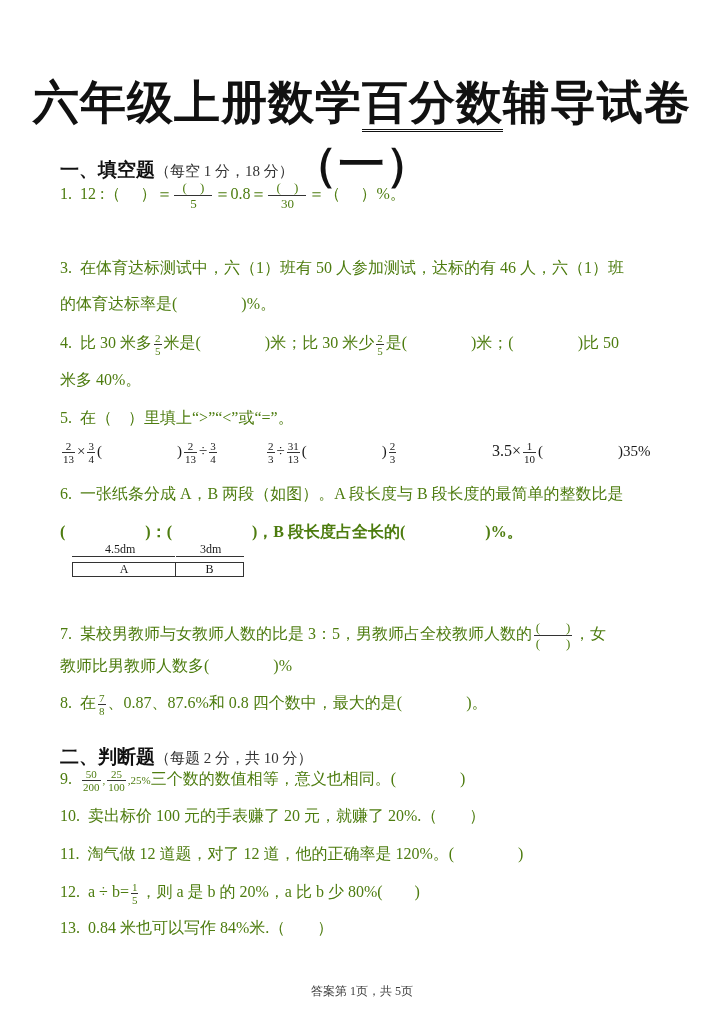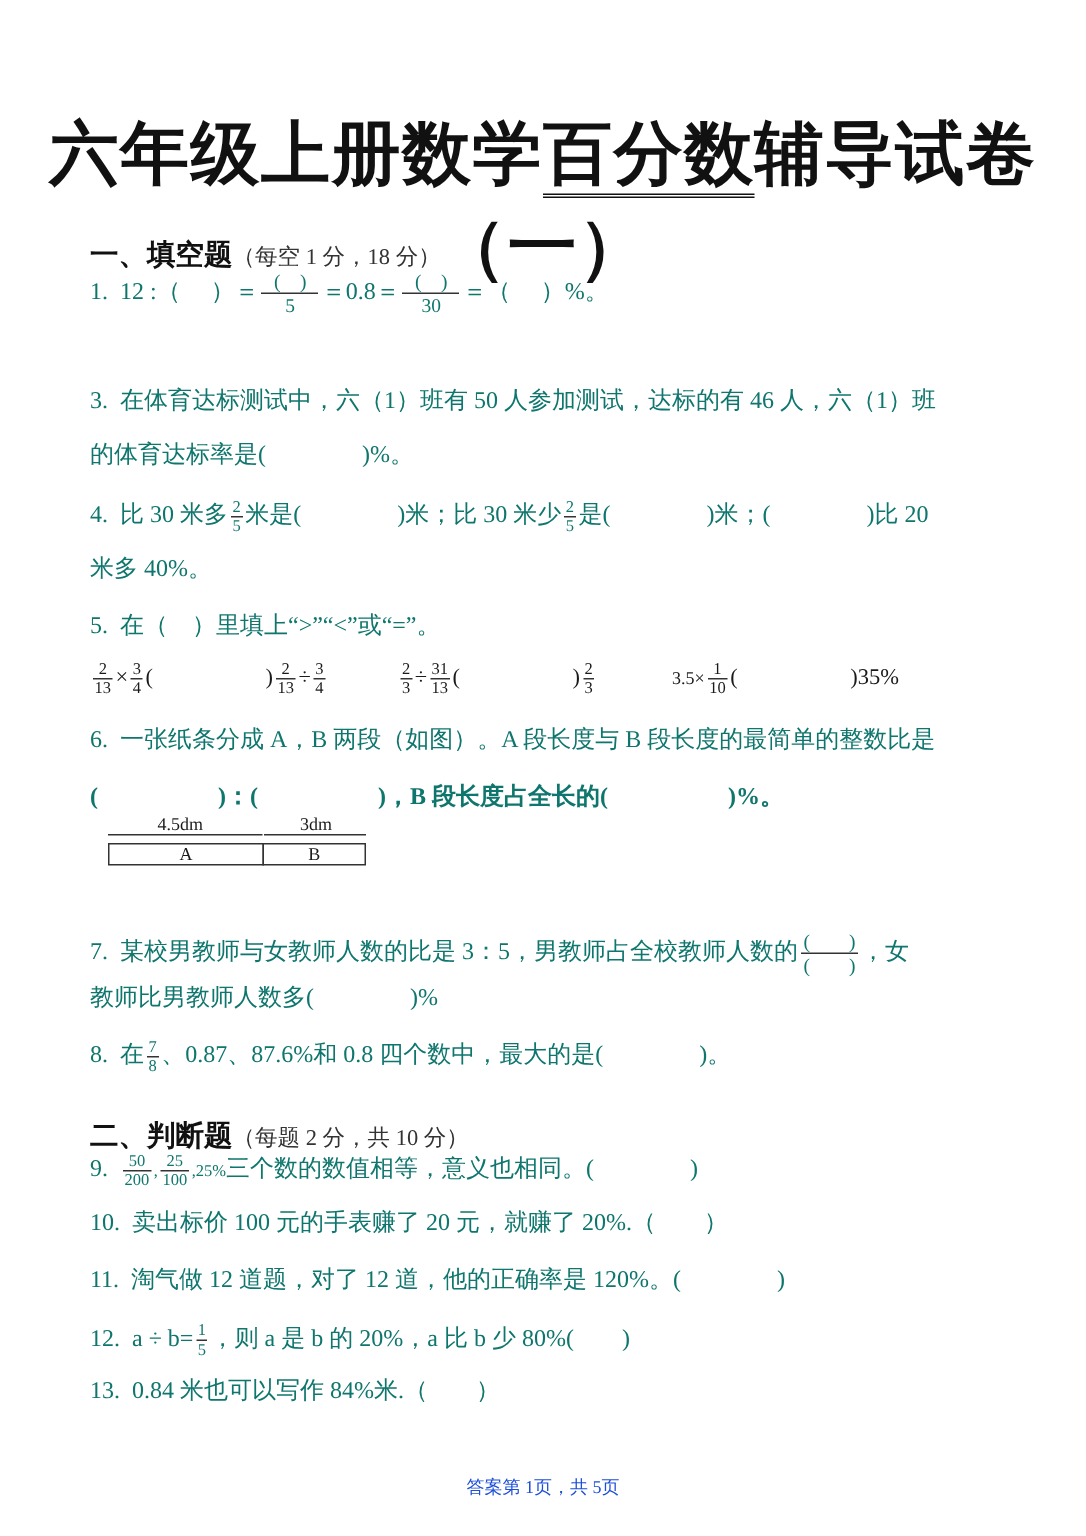--- a/index.html
+++ b/index.html
@@ -25,21 +25,21 @@
       font-family: "DejaVu Sans", "Liberation Sans", sans-serif;
       font-weight: bold; font-size: 19px; color: #111; margin-top: 14px;
     }
     .section-head .note {
       font-family: "Liberation Serif", serif;
       font-weight: normal; font-size: 15px; color: #333;
     }
 
     .line {
       position: absolute; left: 60px;
-      font-size: 16px; white-space: nowrap; color: #0f766e;
+      font-size: 16px; white-space: nowrap; color: #4d7c0f;
       line-height: 20px;
     }
     .line.cont { left: 60px; }
     .num { display: inline-block; margin-right: 8px; }
 
     .frac {
       display: inline-block; vertical-align: middle;
       text-align: center; font-size: 11px; line-height: 12px;
       margin: 0 2px;
     }
@@ -54,21 +54,21 @@
     .bar-diagram { position: absolute; left: 72px; top: 542px; width: 172px; height: 36px; }
     .bar-diagram .lbl { position: absolute; top: 0; font-size: 12px; }
     .bar-diagram .brace { position: absolute; top: 14px; height: 5px; border-top: 1px solid #333; }
     .bar-diagram .seg {
       position: absolute; top: 20px; height: 15px;
       border: 1px solid #333; font-size: 12px; text-align: center; line-height: 13px;
     }
 
     .footer {
       position: absolute; left: 0; width: 724px; top: 983px;
-      text-align: center; font-size: 12px; color: #1d4ed8;
+      text-align: center; font-size: 12px; color: #404040;
     }
   </style>
 </head>
 <body>
 
 <div class="page">
 
   <div class="title"><span>六年级上册数学</span><span class="ul">百分数</span><span>辅导试卷（一）</span></div>
 
   <div class="section-head" style="top:143px;">
@@ -81,38 +81,38 @@
 
 
   <div class="line" style="top:258px;">
     <span class="num">3.</span><span>在体育达标测试中，六（1）班有 50 人参加测试，达标的有 46 人，六（1）班</span>
   </div>
   <div class="line cont" style="top:294px;">
     <span>的体育达标率是(　　　　)%。</span>
   </div>
 
   <div class="line" style="top:332px;">
-    <span class="num">4.</span><span>比 30 米多</span><span class="frac"><span class="n">2</span><span class="d">5</span></span><span>米是(　　　　)米；比 30 米少</span><span class="frac"><span class="n">2</span><span class="d">5</span></span><span>是(　　　　)米；(　　　　)比 20</span>
+    <span class="num">4.</span><span>比 30 米多</span><span class="frac"><span class="n">2</span><span class="d">5</span></span><span>米是(　　　　)米；比 30 米少</span><span class="frac"><span class="n">2</span><span class="d">5</span></span><span>是(　　　　)米；(　　　　)比 50</span>
   </div>
   <div class="line cont" style="top:370px;">
     <span>米多 40%。</span>
   </div>
 
   <div class="line" style="top:408px;">
     <span class="num">5.</span><span>在（　）里填上“&gt;”“&lt;”或“=”。</span>
   </div>
   <div class="cmp-row">
     <div class="item" style="left:0;">
       <span class="frac"><span class="n">2</span><span class="d">13</span></span><span>×</span><span class="frac"><span class="n">3</span><span class="d">4</span></span><span>(　　　　　)</span><span class="frac"><span class="n">2</span><span class="d">13</span></span><span>÷</span><span class="frac"><span class="n">3</span><span class="d">4</span></span>
     </div>
     <div class="item" style="left:205px;">
       <span class="frac"><span class="n">2</span><span class="d">3</span></span><span>÷</span><span class="frac"><span class="n">31</span><span class="d">13</span></span><span>(　　　　　)</span><span class="frac"><span class="n">2</span><span class="d">3</span></span>
     </div>
     <div class="item" style="left:388px;">
-      <span style="font-size:12px;">3.5×</span><span class="frac"><span class="n">1</span><span class="d">10</span></span><span>(　　　　　)</span><span>35%</span>
+      <span style="font-size:16px;margin-left:44px;">3.5×</span><span class="frac"><span class="n">1</span><span class="d">10</span></span><span>(　　　　　)</span><span>35%</span>
     </div>
   </div>
 
   <div class="line" style="top:484px;">
     <span class="num">6.</span><span>一张纸条分成 A，B 两段（如图）。A 段长度与 B 段长度的最简单的整数比是</span>
   </div>
   <div class="line cont" style="top:522px;font-weight:bold;">
     <span>(　　　　　)：(　　　　　)，B 段长度占全长的(　　　　　)%。</span>
   </div>
   <div class="bar-diagram">

